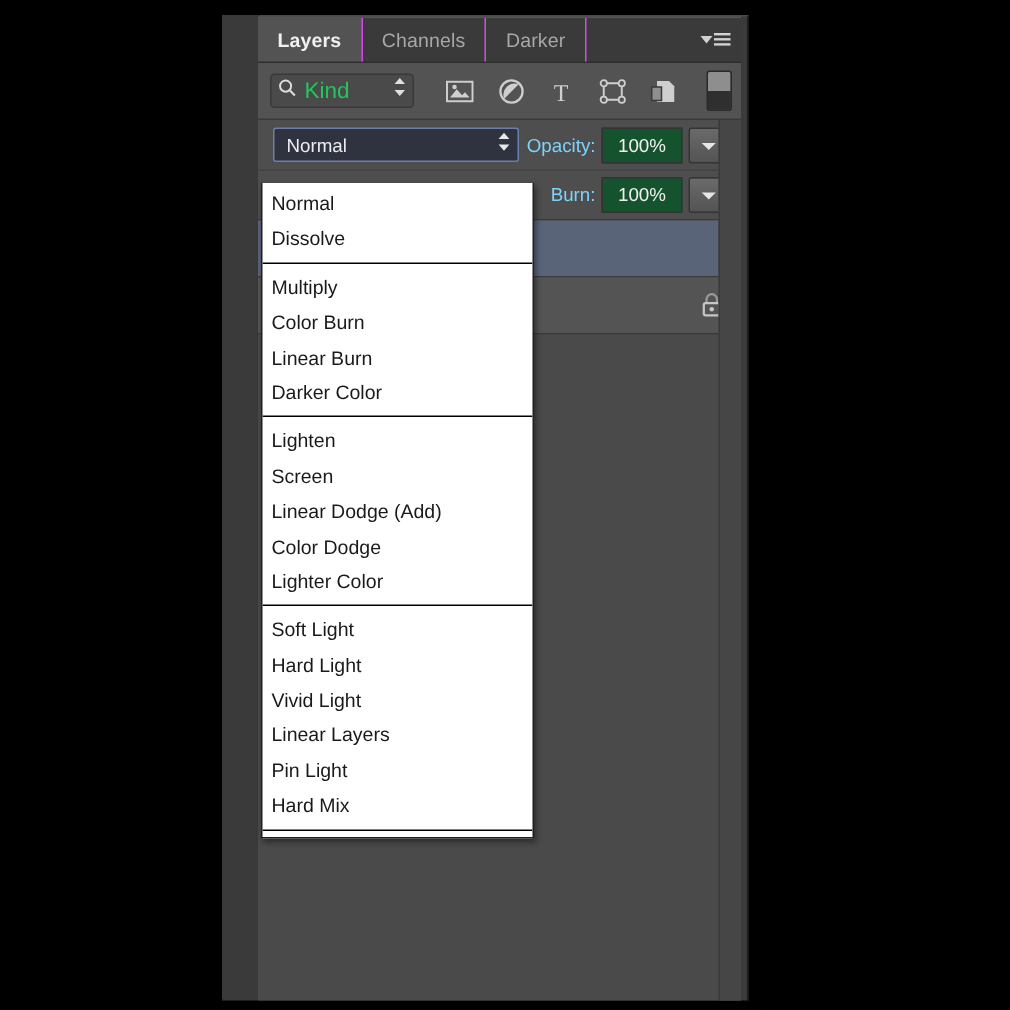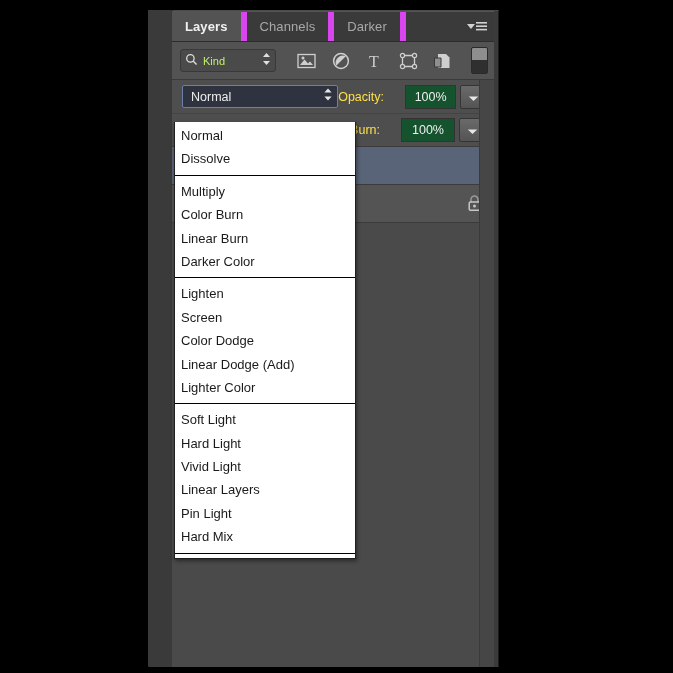--- a/index.html
+++ b/index.html
@@ -64,21 +64,21 @@
     display: flex;
     align-items: stretch;
   }
   .tab {
     padding: 0 13px;
     display: flex;
     align-items: center;
     font-size: 13px;
     color: #a8a8a8;
     background: #3a3a3a;
-    border-right: 6px solid #d946ef;
+    border-right: 1px solid #d946ef;
     letter-spacing: 0.1px;
     cursor: default;
   }
   .tab.active {
     background: #535353;
     color: #f0f0f0;
     font-weight: bold;
   }
   .tab-spacer { flex: 1; }
   .panel-menu {
@@ -105,22 +105,22 @@
     border: 1px solid #393939;
     border-radius: 3px;
     display: flex;
     align-items: center;
     padding: 0 4px;
     box-sizing: border-box;
     gap: 5px;
   }
   .kind-label {
     flex: 1;
-    font-size: 11px;
-    color: #bef264;
+    font-size: 15px;
+    color: #22c55e;
   }
   .filter-icons {
     flex: 1;
     display: flex;
     align-items: center;
     justify-content: space-around;
     padding: 0 8px 0 14px;
   }
   .ficon { width: 22px; height: 22px; display: flex; align-items: center; justify-content: center; }
   .filter-toggle {
@@ -156,23 +156,23 @@
     position: relative;
     z-index: 5;
   }
   .blend-value {
     flex: 1;
     font-size: 12.5px;
     color: #ededed;
   }
   .numrow-label {
     font-size: 12.5px;
-    color: #fde047;
+    color: #7dd3fc;
     margin-left: auto;
-    padding-right: 21px;
+    padding-right: 4px;
     white-space: nowrap;
   }
   .numfield {
     width: 52px;
     height: 22px;
     background: #14532d;
     border: 1px solid #333;
     display: flex;
     align-items: center;
     justify-content: center;
@@ -427,22 +427,22 @@
       <div class="dd-sep"></div>
 
       <div class="dd-item">Multiply</div>
       <div class="dd-item">Color Burn</div>
       <div class="dd-item">Linear Burn</div>
       <div class="dd-item">Darker Color</div>
       <div class="dd-sep"></div>
 
       <div class="dd-item">Lighten</div>
       <div class="dd-item">Screen</div>
+      <div class="dd-item">Linear Dodge (Add)</div>
       <div class="dd-item">Color Dodge</div>
-      <div class="dd-item">Linear Dodge (Add)</div>
       <div class="dd-item">Lighter Color</div>
       <div class="dd-sep"></div>
 
       <div class="dd-item">Soft Light</div>
       <div class="dd-item">Hard Light</div>
       <div class="dd-item">Vivid Light</div>
       <div class="dd-item">Linear Layers</div>
       <div class="dd-item">Pin Light</div>
       <div class="dd-item">Hard Mix</div>
       <div class="dd-sep"></div>

